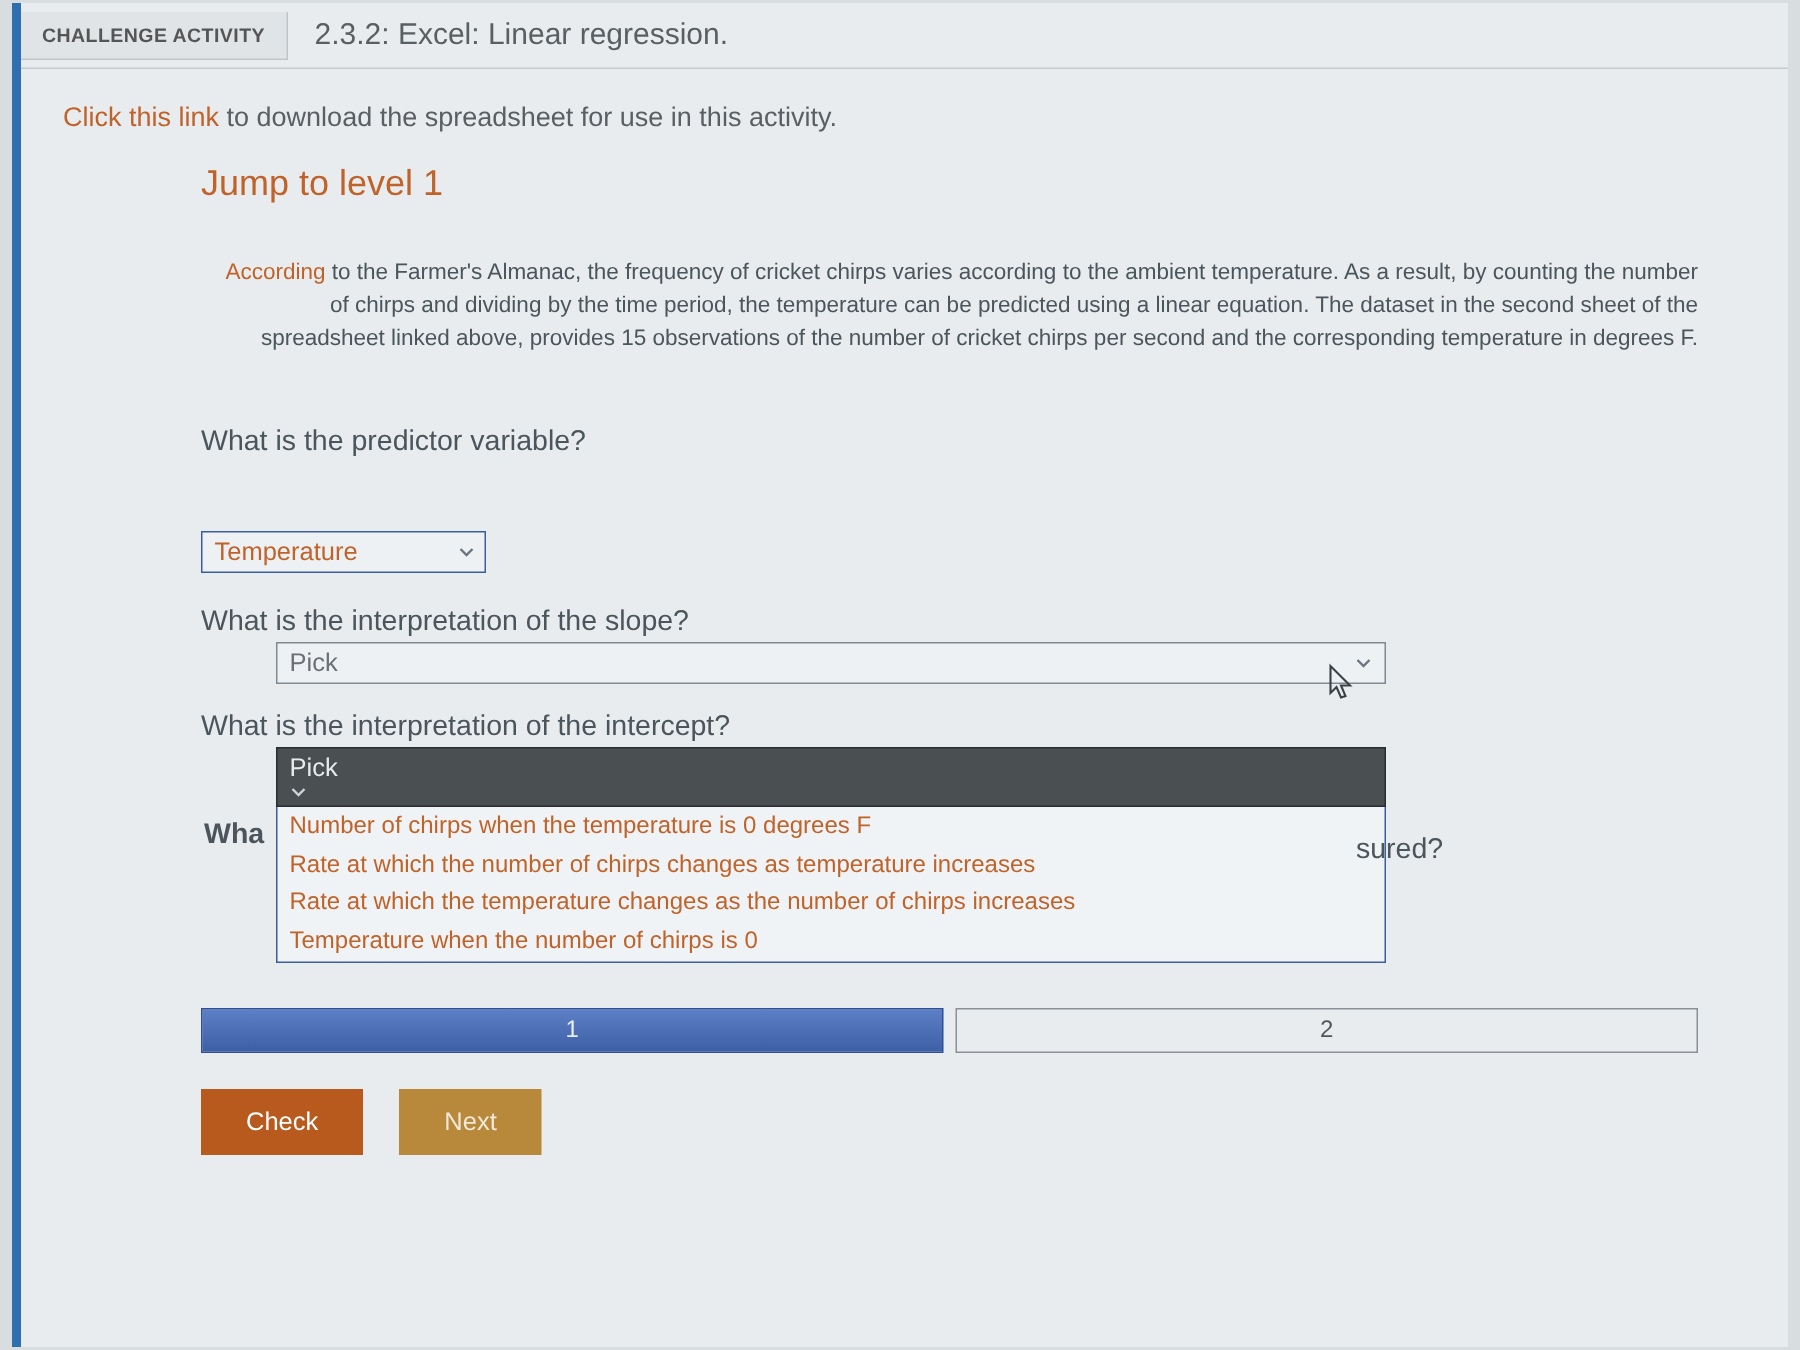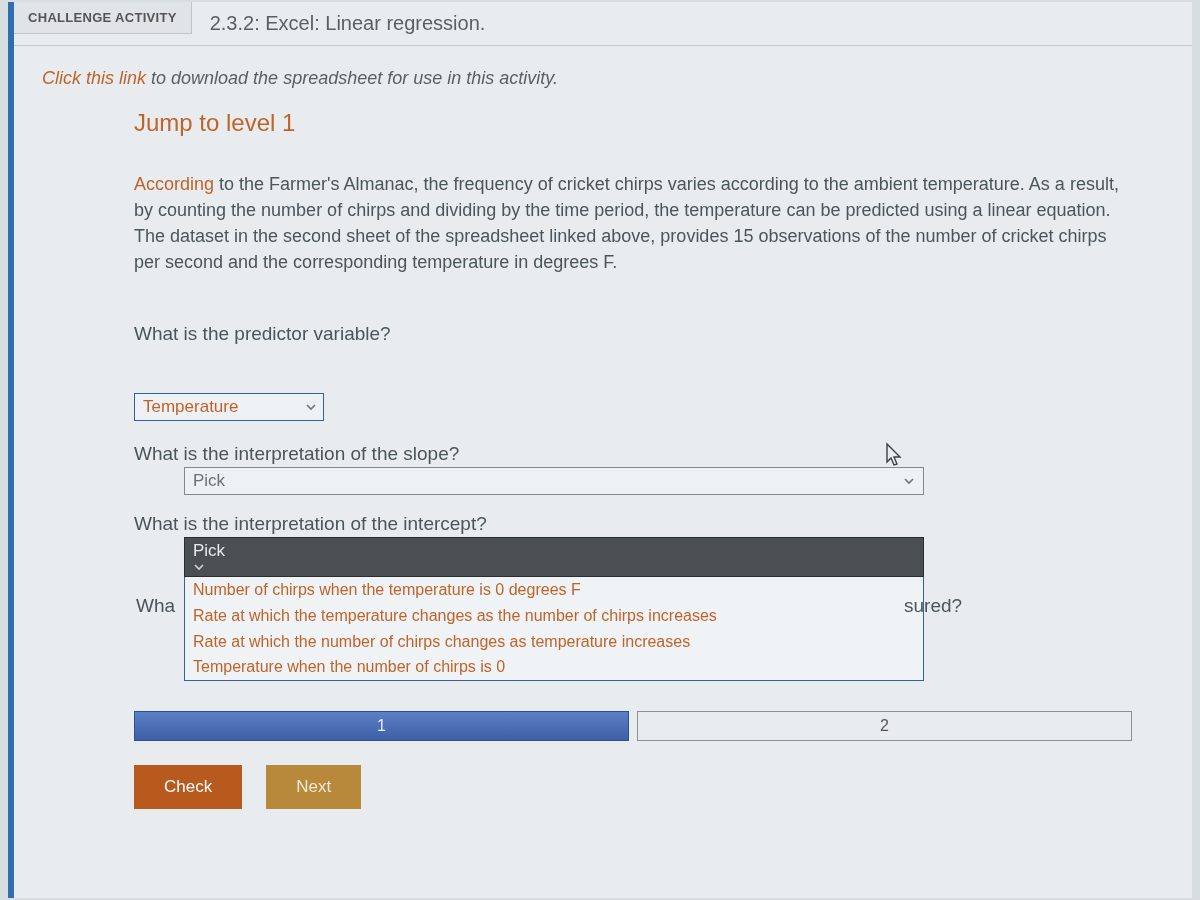--- a/index.html
+++ b/index.html
@@ -16,21 +16,21 @@
   .outer {
     background: #e8ecee;
     border-left: 6px solid #2f6fb0;
     margin: 2px 8px 0 8px;
     min-height: 896px;
     position: relative;
     padding-bottom: 40px;
   }
   .header-row {
     display: flex;
-    align-items: flex-start;
+    align-items: center;
     border-bottom: 1px solid #c5cacd;
   }
   .badge {
     background: #e0e4e7;
     border: 1px solid #bfc5c8;
     border-top: none;
     border-left: none;
     padding: 8px 14px;
     font-size: 13px;
     font-weight: 700;
@@ -39,37 +39,37 @@
   }
   .title {
     padding: 10px 18px;
     font-size: 20px;
     color: #5a5f63;
   }
   .link-row {
     padding: 22px 28px 10px 28px;
     font-size: 18px;
     color: #5a5f63;
-    font-style: italic;
   }
   .link-row .lnk { color: #c0632a; }
   .content {
     padding: 10px 60px 0 120px;
   }
   .jump {
     color: #c0632a;
     font-size: 24px;
     margin-bottom: 34px;
     display: inline-block;
   }
   .para {
-    font-size: 18px;
+    font-size: 15px;
     line-height: 1.45;
     color: #4a555c;
     margin-bottom: 30px;
+    text-align: right;
   }
   .para .accent { color: #c0632a; }
   .eqline {
     font-size: 19px;
     color: #4a555c;
     margin-bottom: 24px;
   }
   .eqline .math {
     font-family: Georgia, "Times New Roman", serif;
     color: #333;
@@ -145,21 +145,21 @@
     color: #c0632a;
     line-height: 1.35;
     cursor: pointer;
   }
   .behind-text {
     position: absolute;
     font-size: 19px;
     color: #4a555c;
     white-space: nowrap;
   }
-  .behind-left { left: -48px; top: 58px; }
+  .behind-left { left: -48px; top: 48px; font-weight: bold; }
   .behind-right { left: 720px; top: 58px; }
   .cursor {
     position: absolute;
     left: 870px;
     top: 440px;
     width: 20px; height: 26px;
   }
   .progress-row {
     display:flex;
     margin: 30px 0 0 0;
@@ -248,22 +248,22 @@
       <span class="behind-text behind-left">Wha</span>
       <span class="behind-text behind-right">sured?</span>
       <div class="dropdown-head">
         <span>Pick</span>
         <span class="chev"><svg viewBox="0 0 12 12">
               <path d="M2 4l4 4 4-4" fill="none" stroke="#cfd4d8" stroke-width="1.6"></path>
             </svg></span>
       </div>
       <div class="dropdown-list">
         <div class="opt">Number of chirps when the temperature is 0 degrees F</div>
+        <div class="opt">Rate at which the number of chirps changes as temperature increases</div>
         <div class="opt">Rate at which the temperature changes as the number of chirps increases</div>
-        <div class="opt">Rate at which the number of chirps changes as temperature increases</div>
         <div class="opt">Temperature when the number of chirps is 0</div>
       </div>
     </div>
 
     <div class="progress-row">
       <div class="prog active">1</div>
       <div class="prog">2</div>
     </div>
 
     <div class="btn-row">

